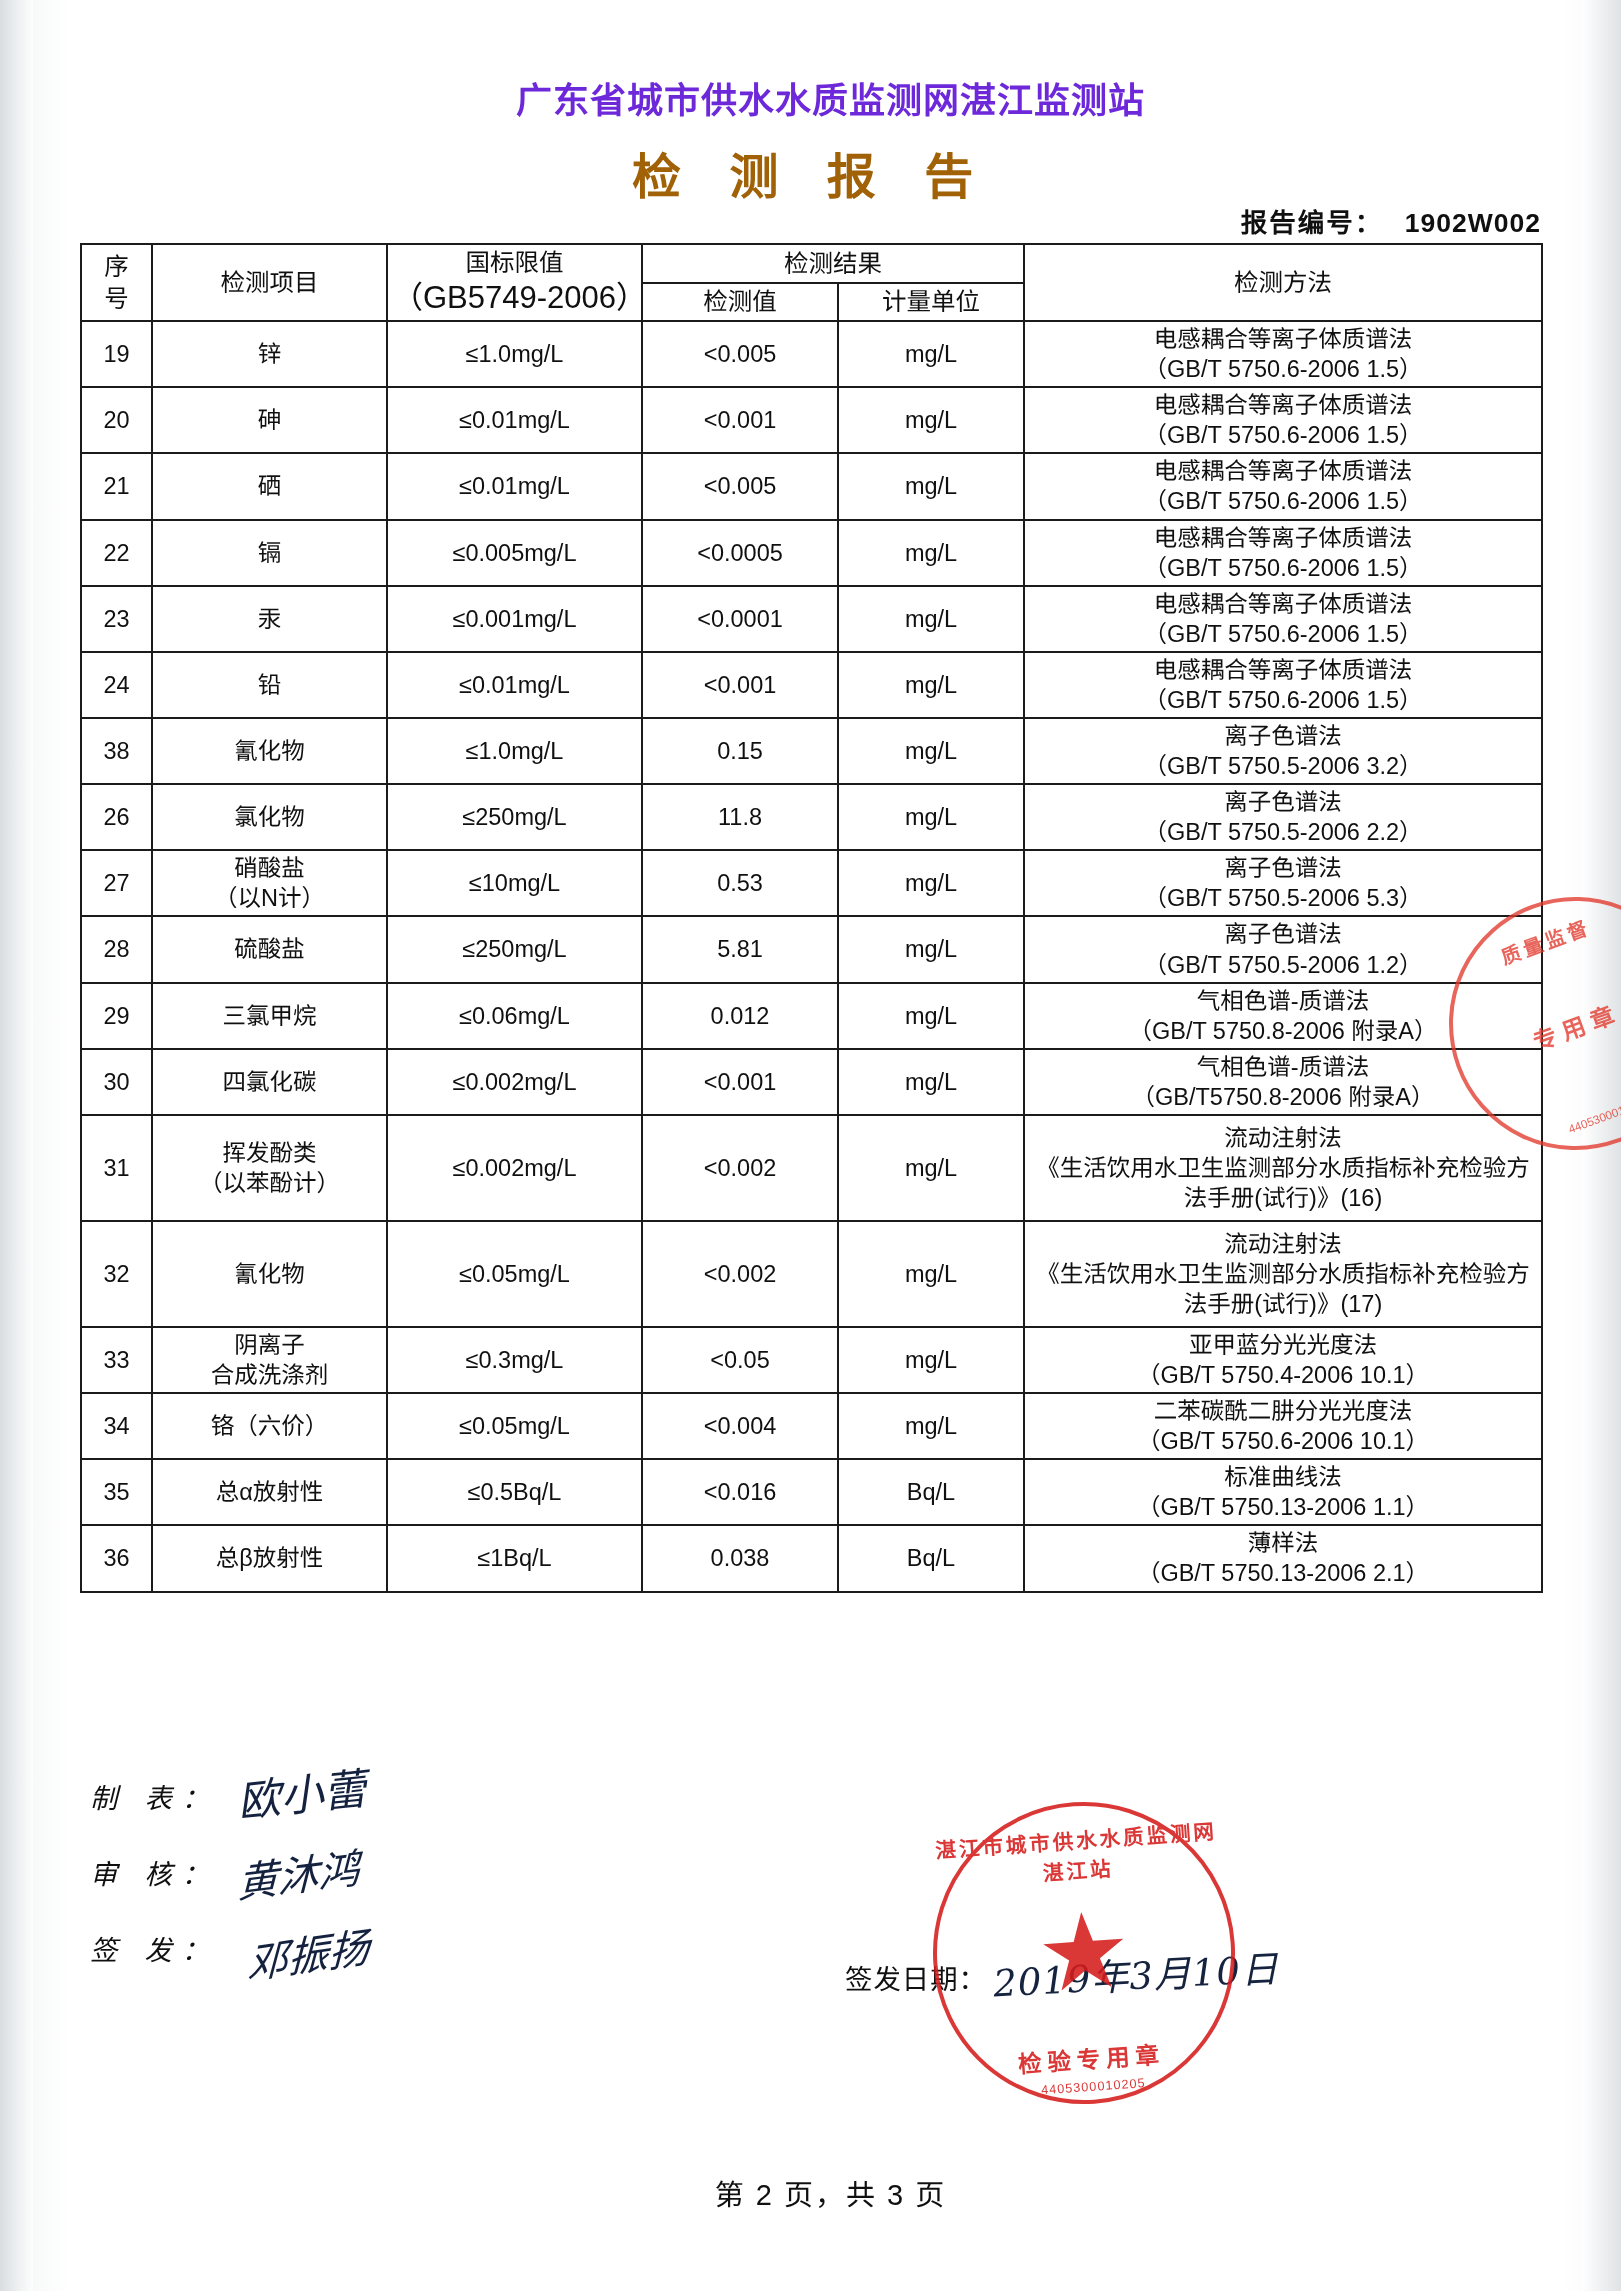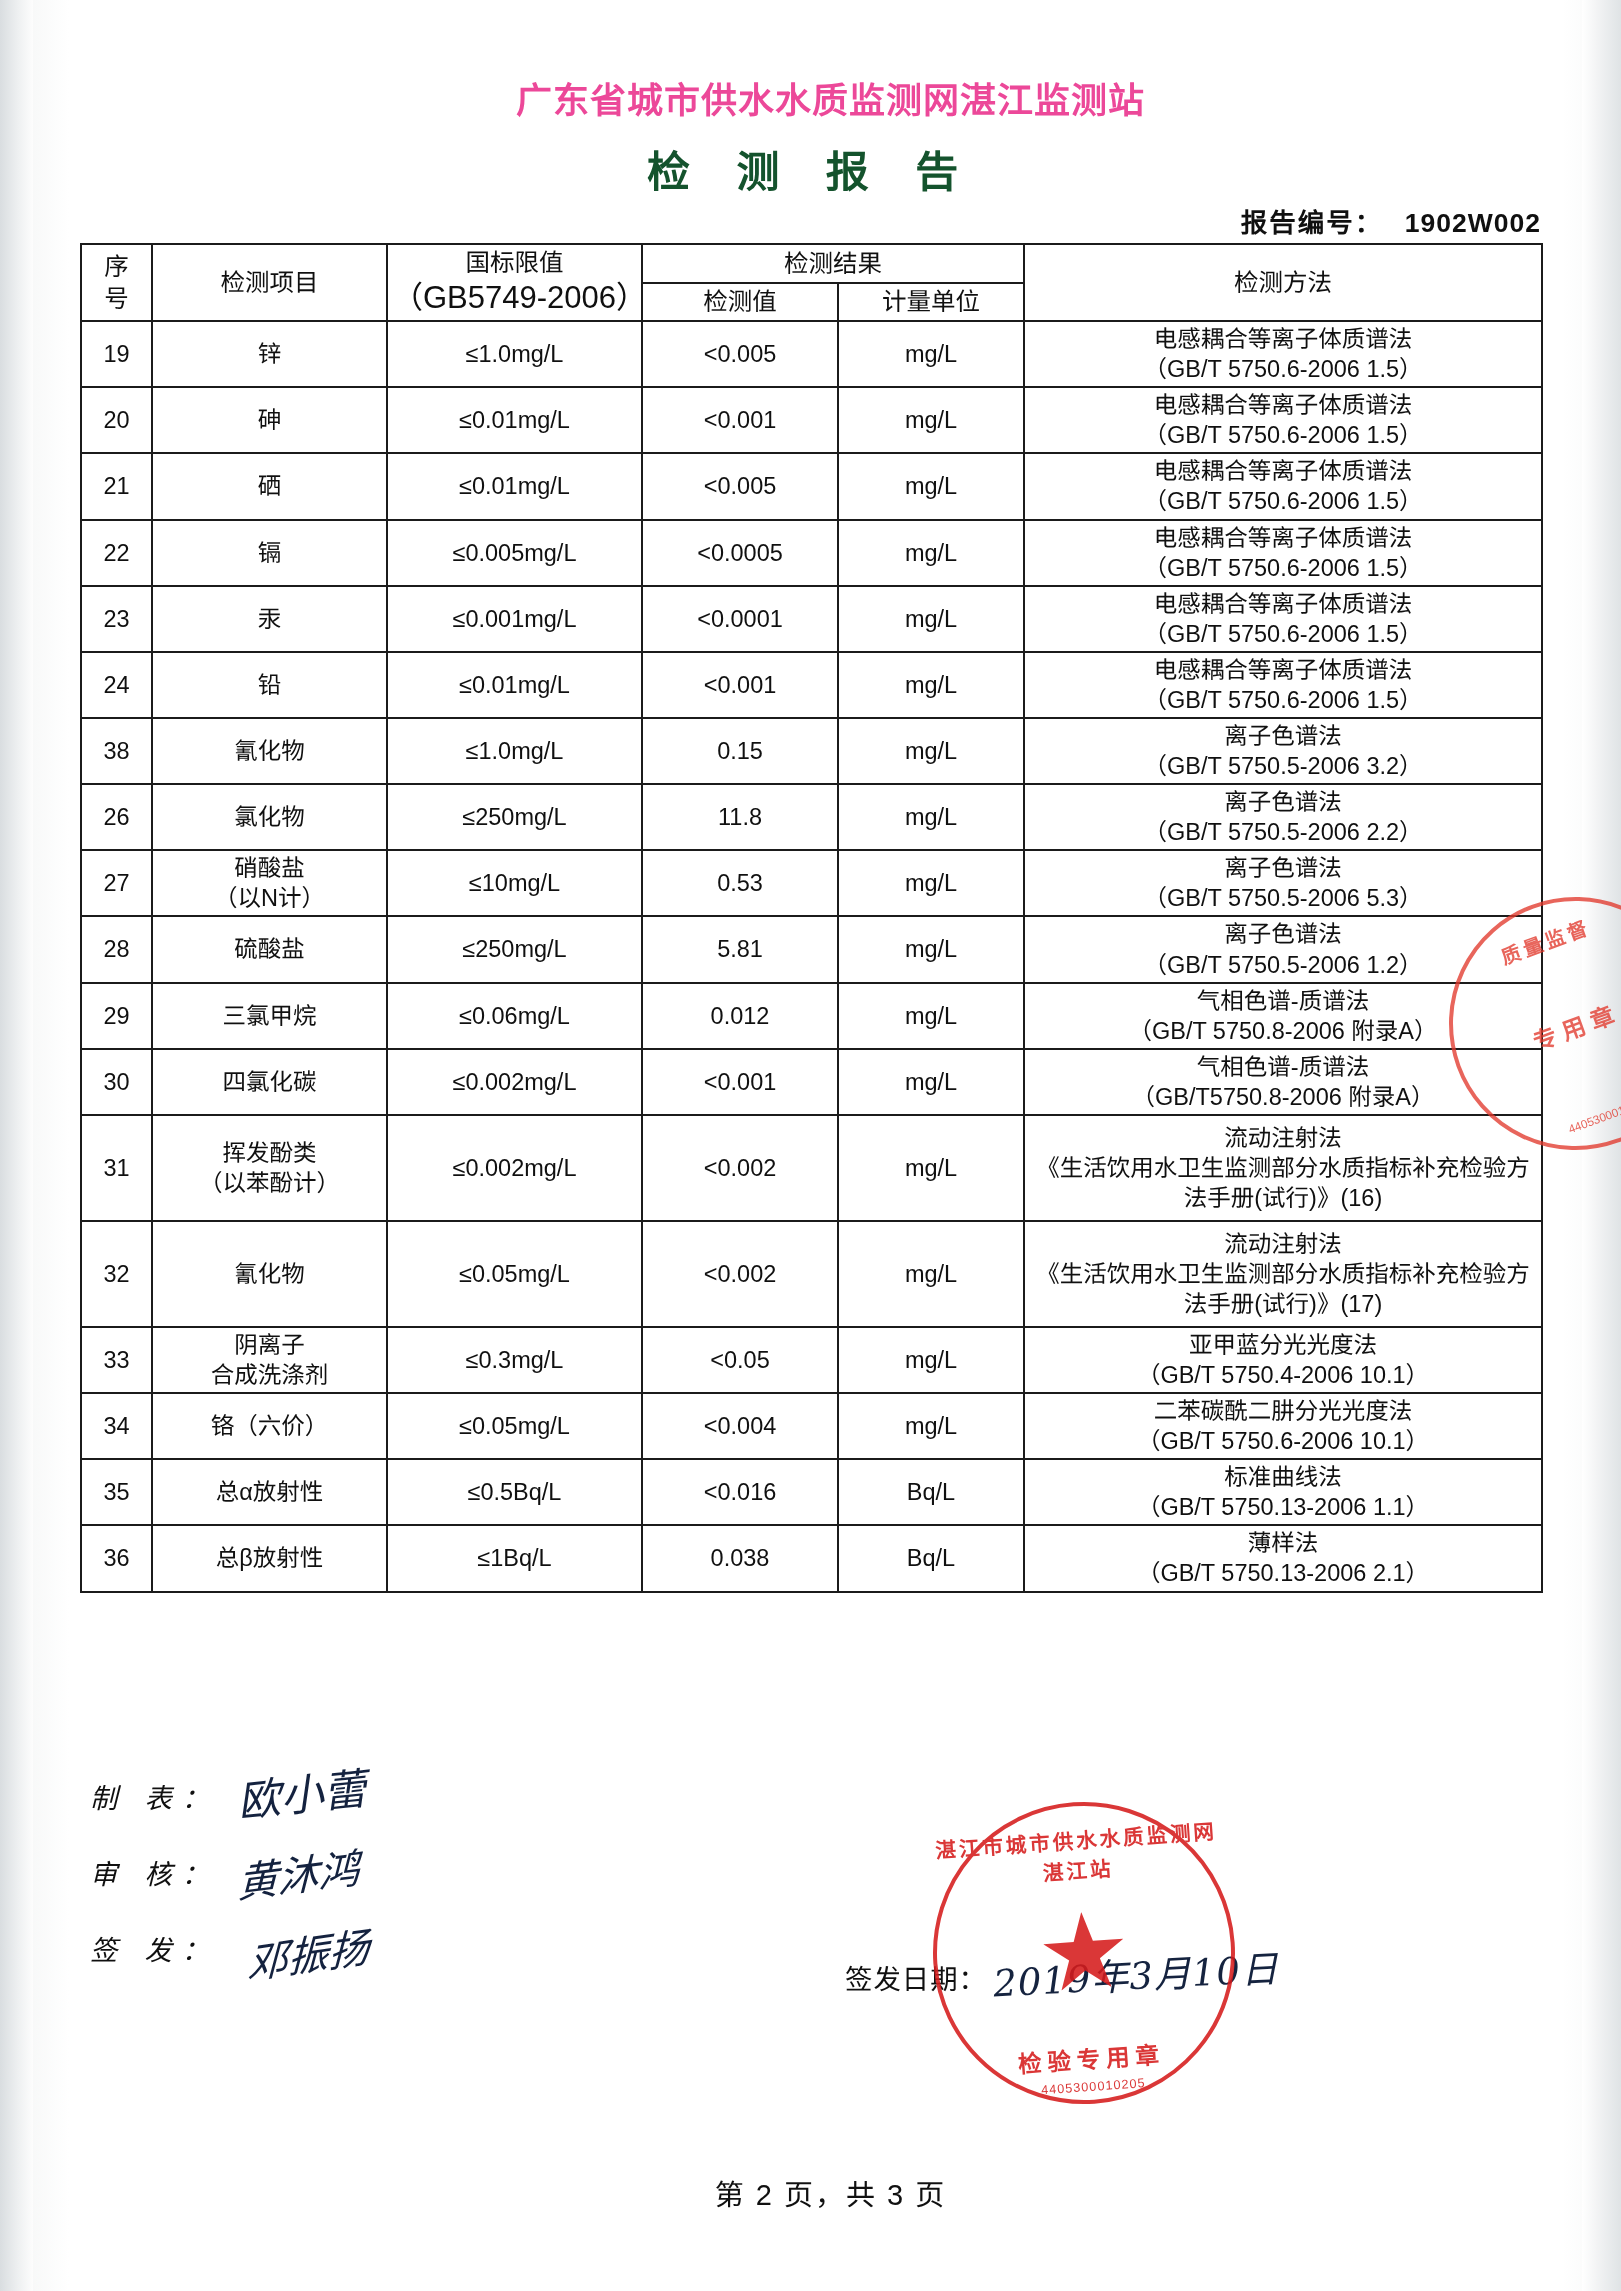--- a/index.html
+++ b/index.html
@@ -46,30 +46,30 @@
     left: 0;
     top: 71px;
     width: 1621px;
     text-align: center;
   }
   .org-title {
     font-family: "DejaVu Serif", serif;
     font-weight: bold;
     font-size: 36px;
     letter-spacing: 1px;
-    color: #ec4899;
+    color: #6d28d9;
     padding-left: 40px;
   }
   .doc-title {
     margin-top: 13.7px;
     font-family: "DejaVu Serif", serif;
     font-weight: bold;
-    font-size: 43px;
+    font-size: 49px;
     letter-spacing: 15.7px;
-    color: #14532d;
+    color: #a16207;
   }
   .report-no {
     position: absolute;
     right: 80px;
     top: 201px;
     font-size: 26.5px;
     font-weight: bold;
     letter-spacing: 1px;
     white-space: nowrap;
   }

